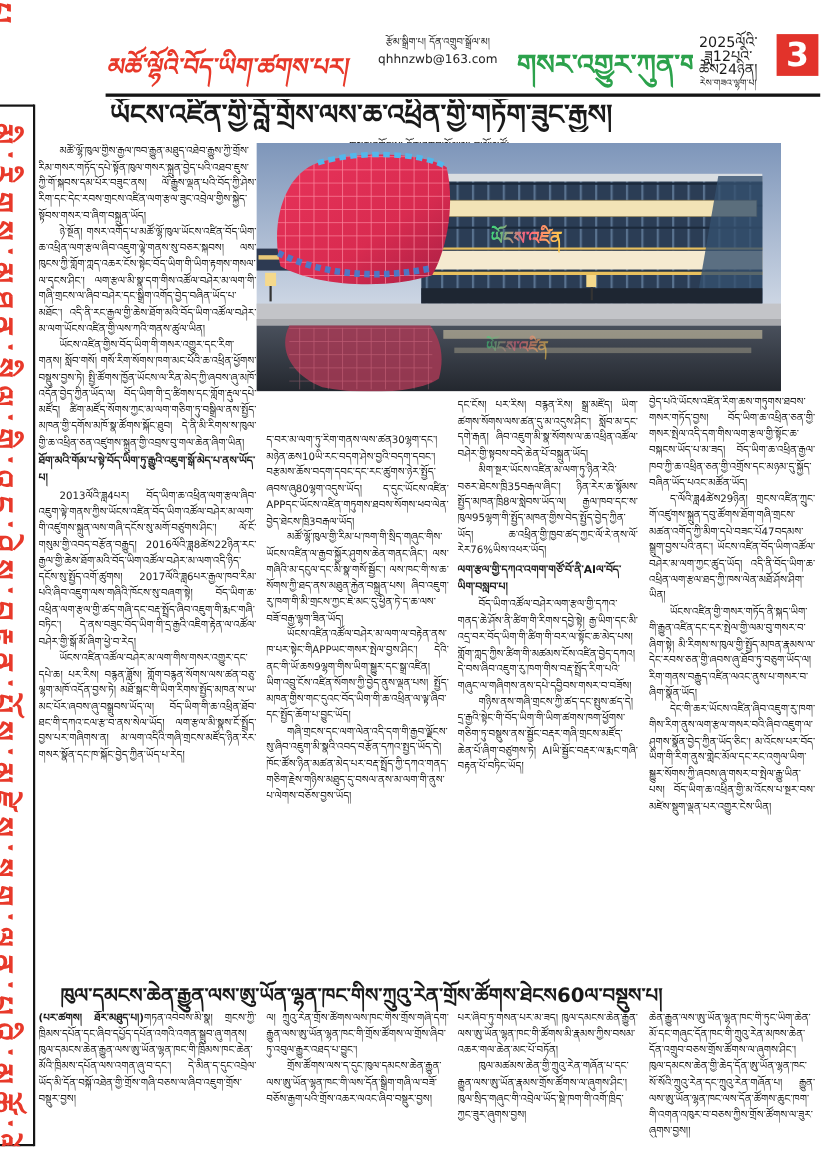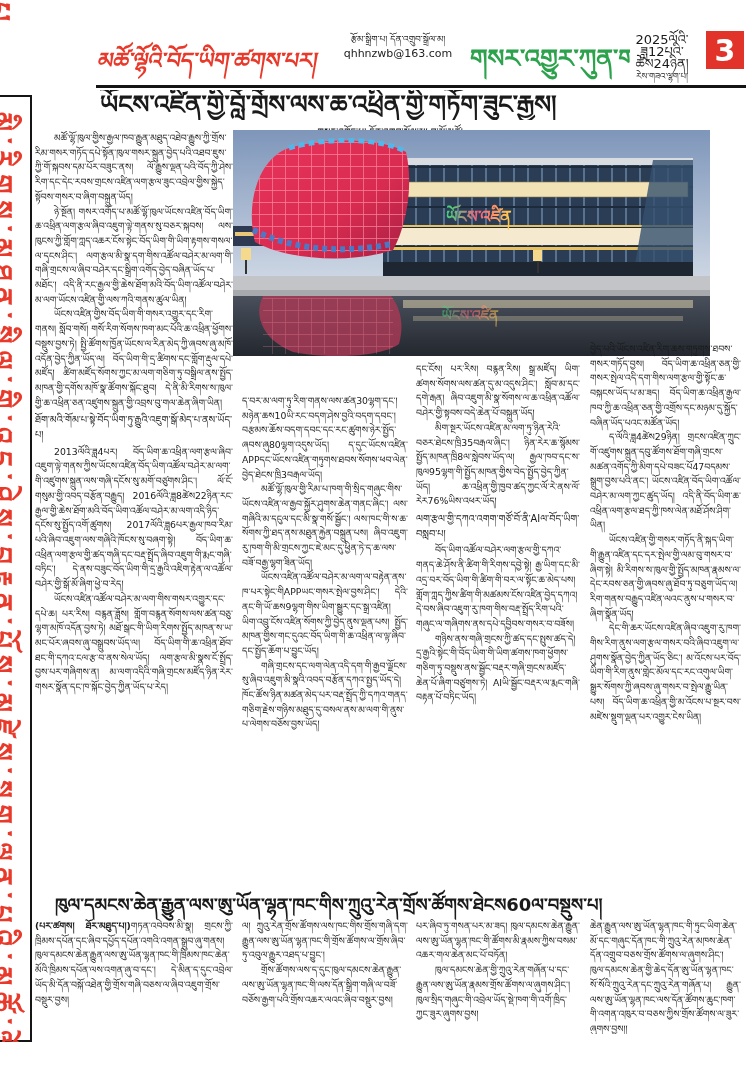--- a/index.html
+++ b/index.html
@@ -28,25 +28,25 @@
               color:#ffffff;font-size:30px;font-weight:bold;display:flex;align-items:center;justify-content:center;}
   .head-rule{position:absolute;left:96px;top:85px;width:650px;height:3px;background:#141414;}
   
   .headline{position:absolute;left:100px;top:90px;width:580px;text-align:left;font-size:25px;
             font-weight:700;line-height:30px;white-space:nowrap;overflow:hidden;}
   .byline{position:absolute;left:200px;top:121px;width:380px;text-align:center;font-size:9.5px;}
   
   .bt{font-size:9.3px;line-height:14.7px;text-align:justify;overflow:hidden;position:absolute;}
   .bt p{margin:0;text-indent:19px;}
   .bt p.noind{text-indent:0;}
-  .bt p.subhead{font-weight:400;text-indent:0;margin:3px 0 2px 0;font-size:9.8px;}
+  .bt p.subhead{font-weight:700;text-indent:0;margin:3px 0 2px 0;font-size:9.8px;}
   .col1{left:35px;top:131px;width:198px;height:748px;}
   .col2{left:242px;top:362px;width:166px;height:517px;margin-top:32px;}
   .col3{left:416px;top:362px;width:164px;height:517px;}
-  .col4{left:590px;top:342px;width:151px;height:517px;}
+  .col4{left:590px;top:359px;width:151px;height:517px;}
   
   .photo{position:absolute;left:233px;top:130px;width:477px;height:226px;overflow:hidden;}
   
   .b-headline{position:absolute;left:55px;top:885px;width:650px;text-align:left;font-size:18px;
               font-weight:700;white-space:nowrap;overflow:hidden;}
   .bcol1{left:35px;top:919px;width:198px;height:115px;}
   .bcol2{left:242px;top:919px;width:166px;height:115px;}
   .bcol3{left:416px;top:919px;width:164px;height:115px;}
   .bcol4{left:590px;top:919px;width:151px;height:115px;}
 </style>
@@ -180,19 +180,19 @@
   <div class="b-headline">ཁུལ་དམངས་ཆེན་རྒྱུན་ལས་ཨུ་ཡོན་ལྷན་ཁང་གིས་ཀྲུའུ་རེན་གྲོས་ཚོགས་ཐེངས60ལ་བསྡུས་པ།</div>
   <div class="bt bcol1">
     <p class="noind"><b>(པར་ཚགས། ཐོར་མཐུད་པ།)</b><span>གཏན་འབེབས་མི་སྣ། གྲངས་ཀྱི་ཁྲིམས་དཔོན་དང་ཞིབ་དཔྱོད་དཔོན་འགའི་འགན་སྒྲུབ་ཞུ་གནས། ཁུལ་དམངས་ཆེན་རྒྱུན་ལས་ཨུ་ཡོན་ལྷན་ཁང་གི་ཁྲིམས་ཁང་ཆེན་མོའི་ཁྲིམས་དཔོན་ལས་འགན་ཞུ་བ་དང་། དེ་མིན་ད་དུང་འབྲེལ་ཡོད་མི་དོན་བསྐོ་འཐེན་གྱི་གྲོས་གཞི་བཅས་ལ་ཞིབ་འཇུག་གྲོས་བསྡུར་བྱས།</span></p>
   </div>
   <div class="bt bcol2">
     <p class="noind">ལ། ཀྲུའུ་རེན་གྲོས་ཚོགས་ལས་ཁང་གིས་གྲོས་གཞི་དག་རྒྱུན་ལས་ཨུ་ཡོན་ལྷན་ཁང་གི་གྲོས་ཚོགས་ལ་གྲོས་ཞིབ་ཏུ་འབུལ་རྒྱུར་འཐད་པ་བྱུང་།</p>
     <p>གྲོས་ཚོགས་ལས་ད་དུང་ཁུལ་དམངས་ཆེན་རྒྱུན་ལས་ཨུ་ཡོན་ལྷན་ཁང་གི་ལས་དོན་སྒྲིག་གཞི་ལ་བཟོ་བཅོས་རྒྱག་པའི་གྲོས་འཆར་ལའང་ཞིབ་བསྡུར་བྱས།</p>
   </div>
   <div class="bt bcol3">
     <p class="noind">པར་ཞིབ་ཏུ་གསན་པར་མ་ཟད། ཁུལ་དམངས་ཆེན་རྒྱུན་ལས་ཨུ་ཡོན་ལྷན་ཁང་གི་ཚོགས་མི་རྣམས་ཀྱིས་བསམ་འཆར་གལ་ཆེན་མང་པོ་བཏོན།</p>
-    <p>ཁུལ་དམངས་ཆེན་གྱི་ཀྲུའུ་རེན་གཞོན་པ་དང་རྒྱུན་ལས་ཨུ་ཡོན་རྣམས་གྲོས་ཚོགས་ལ་ཞུགས་ཤིང་། ཁུལ་སྲིད་གཞུང་གི་འབྲེལ་ཡོད་སྡེ་ཁག་གི་འགོ་ཁྲིད་ཀྱང་ཟུར་ཞུགས་བྱས།</p>
+    <p>ཁུལ་མཚམས་ཆེན་གྱི་ཀྲུའུ་རེན་གཞོན་པ་དང་རྒྱུན་ལས་ཨུ་ཡོན་རྣམས་གྲོས་ཚོགས་ལ་ཞུགས་ཤིང་། ཁུལ་སྲིད་གཞུང་གི་འབྲེལ་ཡོད་སྡེ་ཁག་གི་འགོ་ཁྲིད་ཀྱང་ཟུར་ཞུགས་བྱས།</p>
   </div>
   <div class="bt bcol4">
     <p class="noind">ཆེན་རྒྱུན་ལས་ཨུ་ཡོན་ལྷན་ཁང་གི་ཏུང་ཡིག་ཆེན་མོ་དང་གཞུང་དོན་ཁང་གི་ཀྲུའུ་རེན་མཁས་ཆེན་དོན་འགྲུབ་བཅས་གྲོས་ཚོགས་ལ་ཞུགས་ཤིང་། ཁུལ་དམངས་ཆེན་གྱི་ཆེད་དོན་ཨུ་ཡོན་ལྷན་ཁང་སོ་སོའི་ཀྲུའུ་རེན་དང་ཀྲུའུ་རེན་གཞོན་པ། རྒྱུན་ལས་ཨུ་ཡོན་ལྷན་ཁང་ལས་དོན་ཚོགས་ཆུང་ཁག་གི་འགན་འཁུར་བ་བཅས་ཀྱིས་གྲོས་ཚོགས་ལ་ཟུར་ཞུགས་བྱས།།</p>
   </div>
 
 </div>
 
 </body></html>

